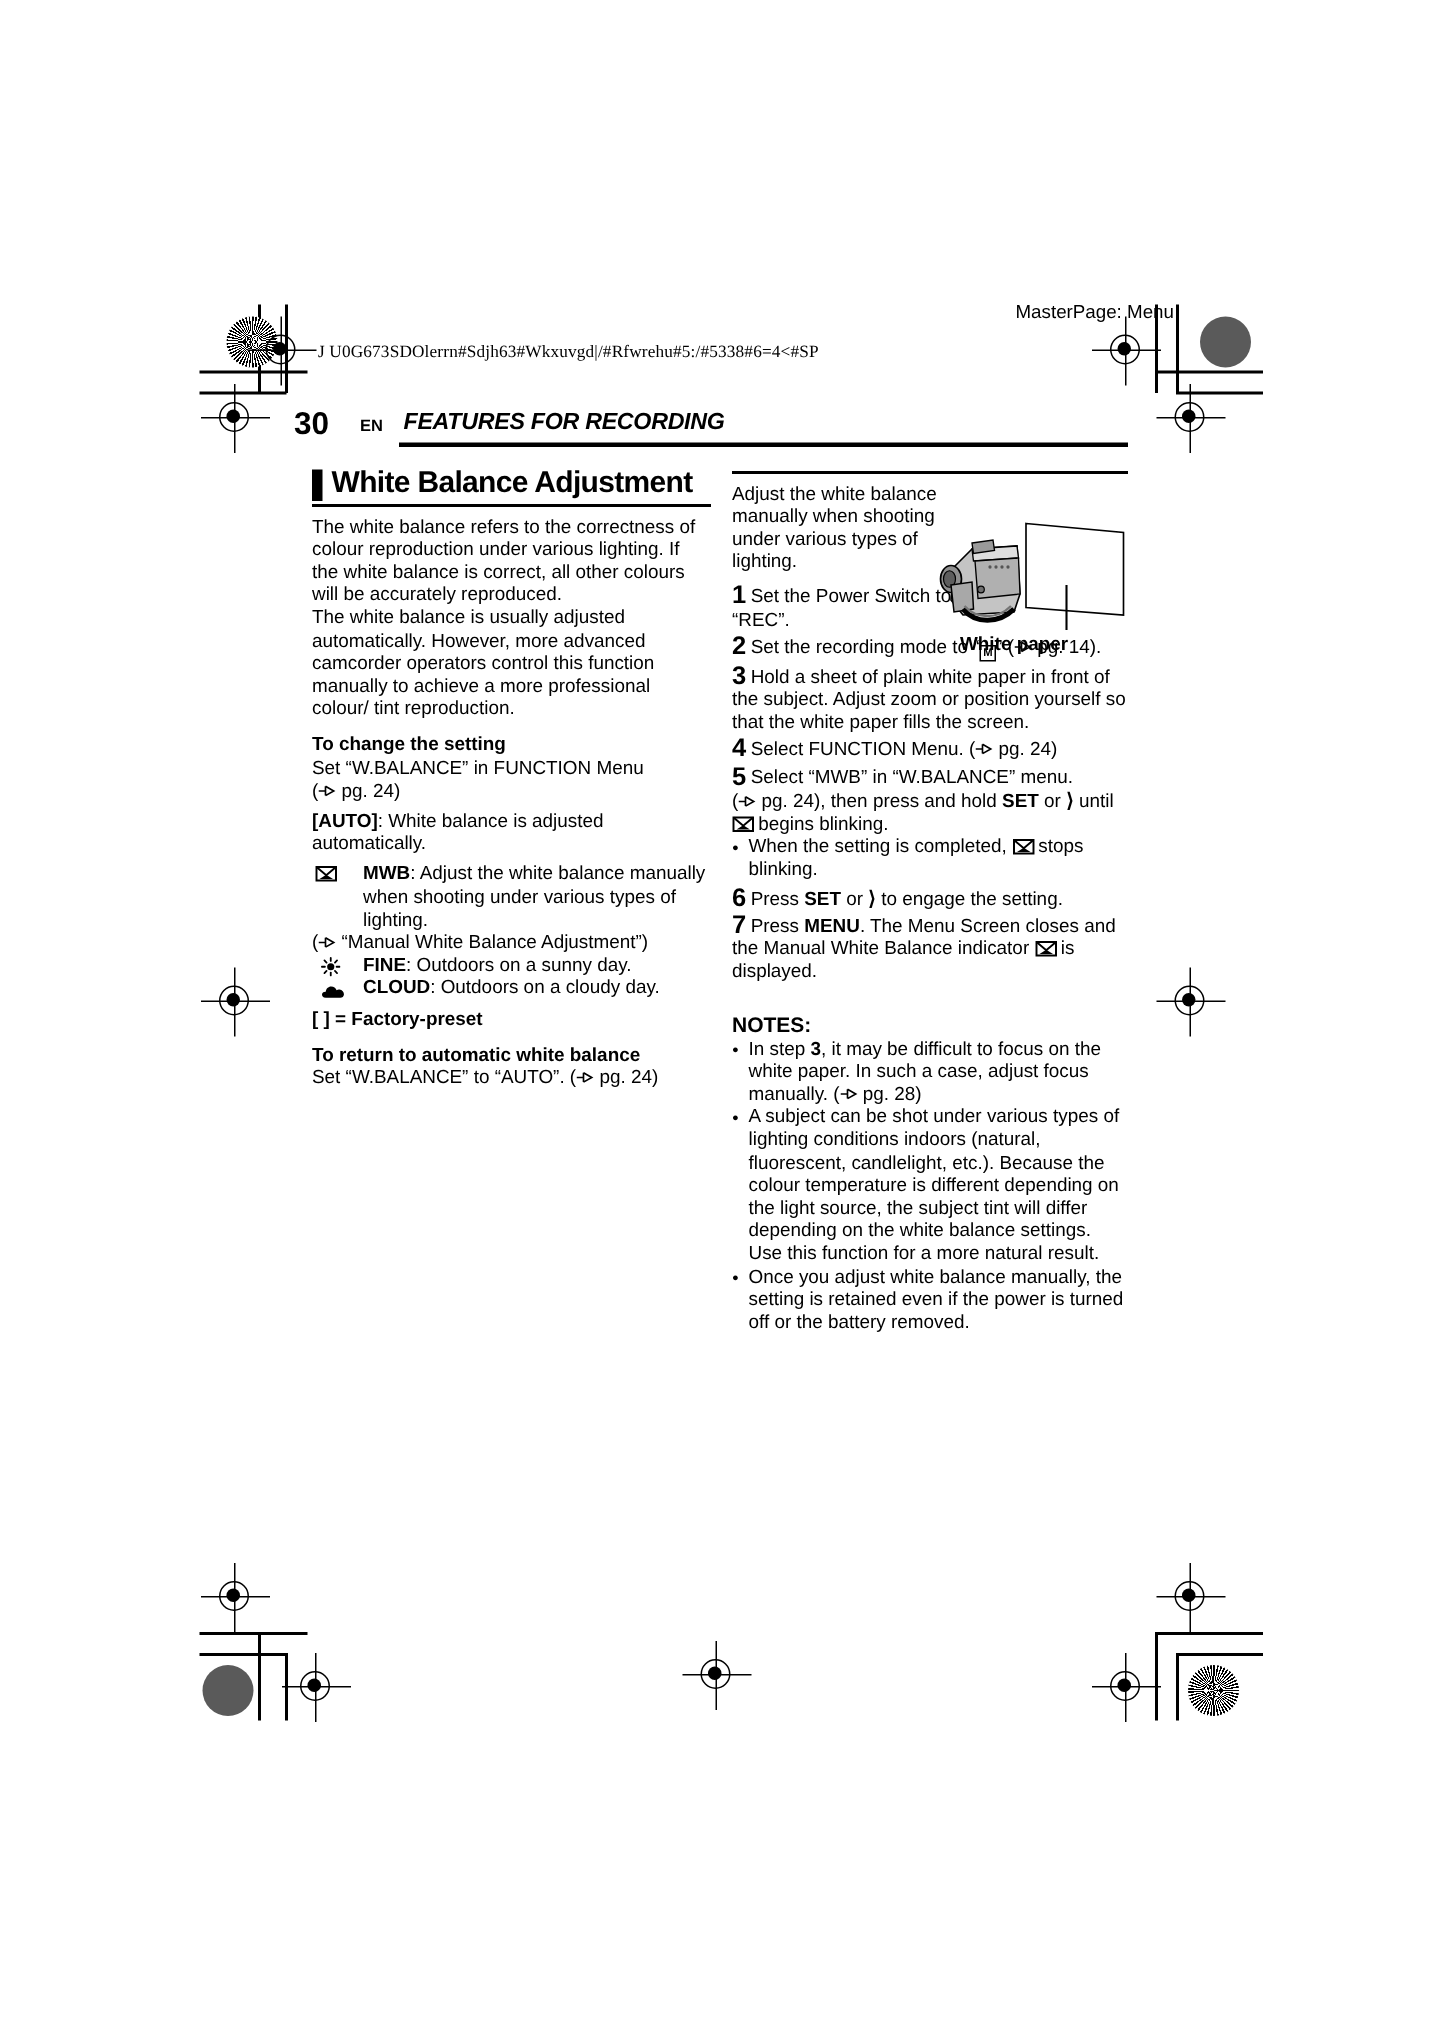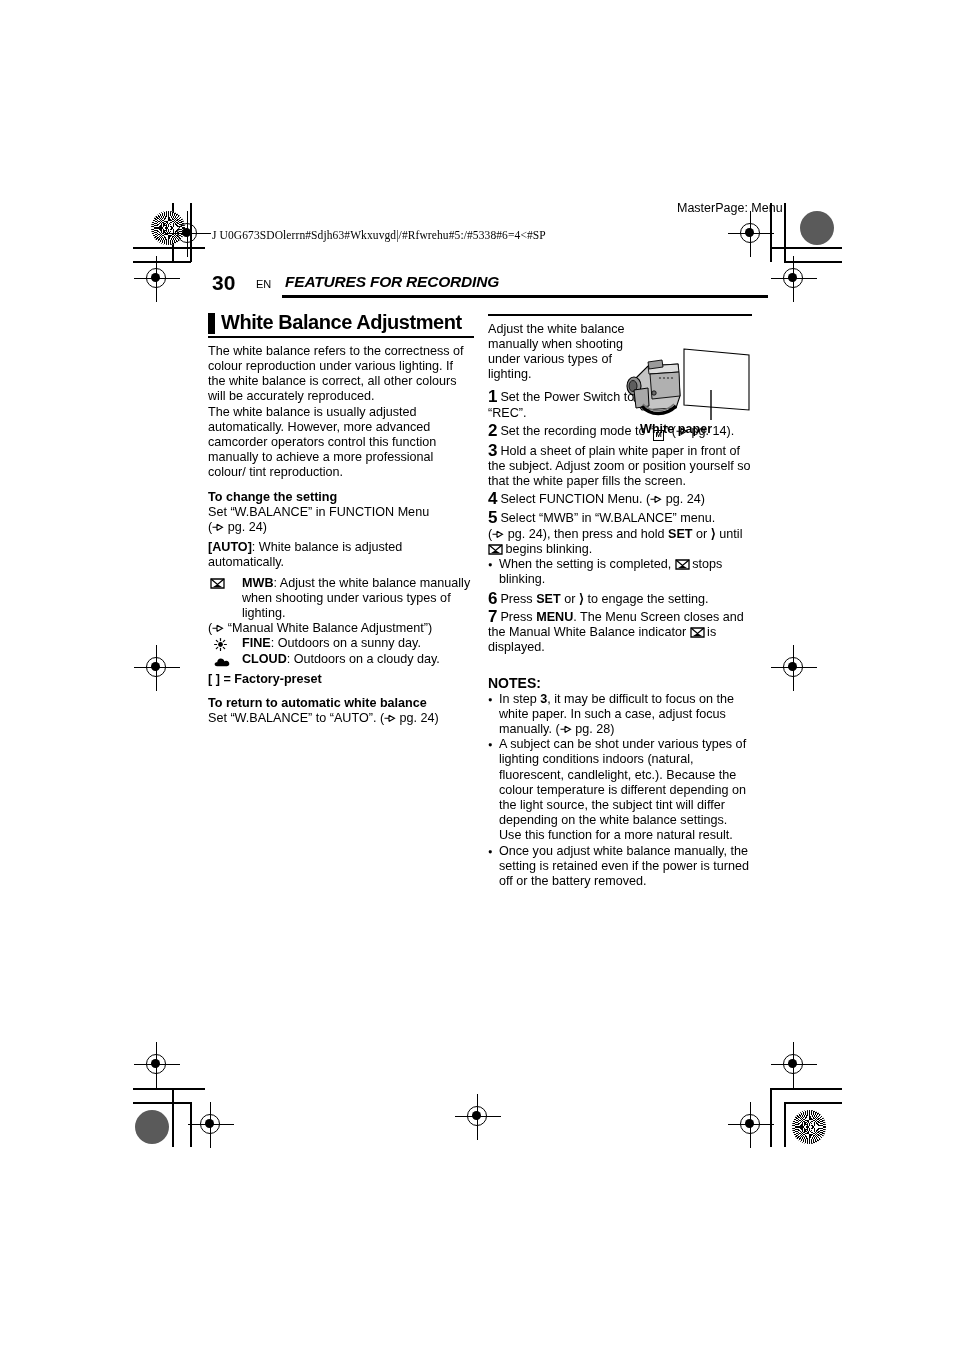--- a/index.html
+++ b/index.html
@@ -83,38 +83,38 @@
   .masterpage {
     position: absolute;
     font-family: "Liberation Sans", sans-serif;
     font-size: 12.5px;
     white-space: nowrap;
   }
 
   
   .pagehead {
     position: absolute;
-    left: 212px;
+    left: 196px;
     top: 272px;
     width: 560px;
     height: 32px;
   }
   .pagenum {
     position: absolute;
     left: 0; top: 0;
     font-family: "Liberation Sans", sans-serif;
     font-weight: bold;
     font-size: 21px;
     line-height: 21px;
   }
   .pagenum-en {
     position: absolute;
     left: 32px; top: 6px;
     font-family: "Liberation Sans", sans-serif;
-    font-weight: normal;
+    font-weight: bold;
     font-size: 11px;
     padding-left: 12px;
   }
   .chaptitle {
     position: absolute;
     left: 73px; top: 1px;
     font-family: "Liberation Sans", sans-serif;
     font-weight: bold;
     font-style: italic;
     font-size: 15.5px;

